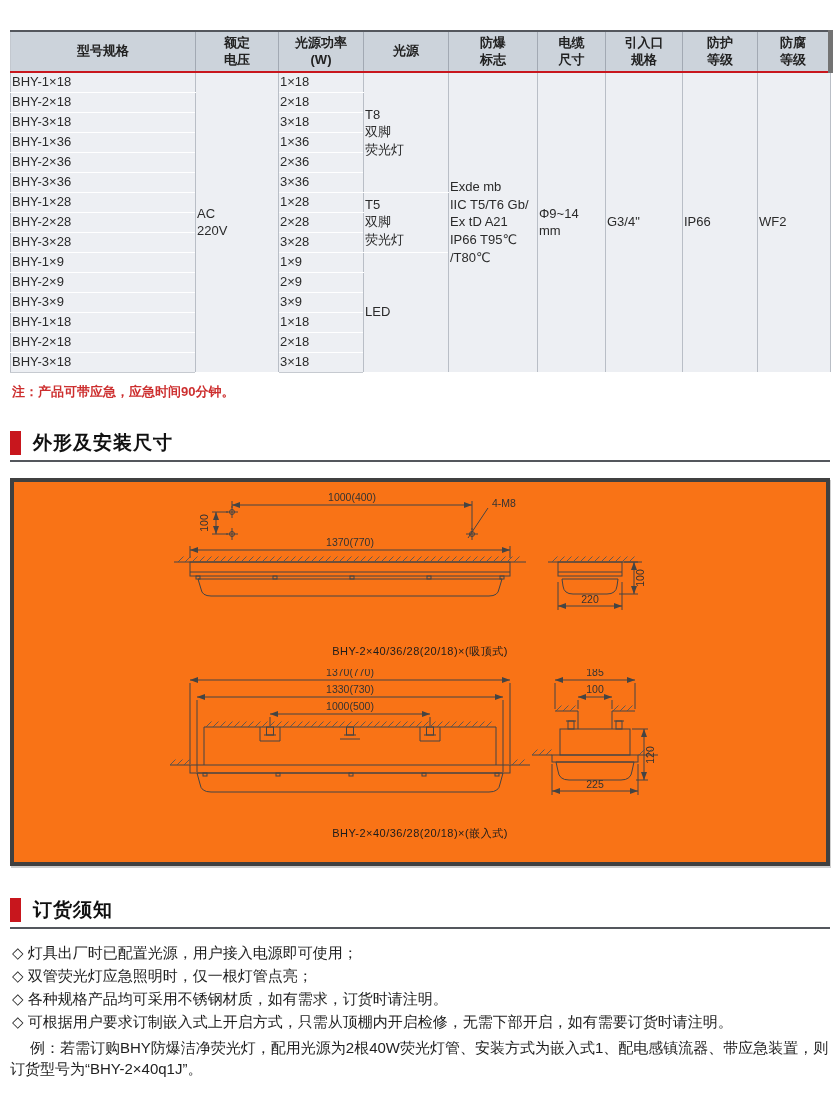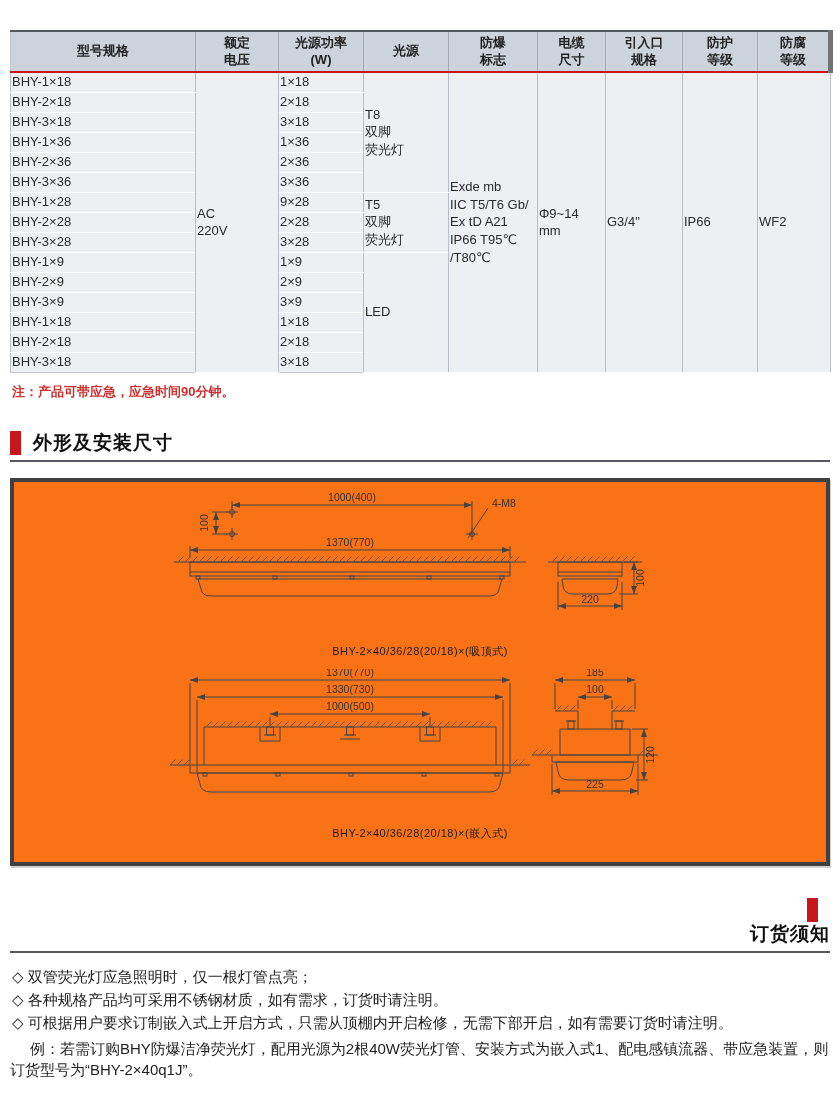--- a/index.html
+++ b/index.html
@@ -59,21 +59,21 @@
     display:flex;flex-direction:column;align-items:center;
     padding-top:10px;
   }
   .draw-block{display:flex;flex-direction:column;align-items:center;}
   .draw-caption{font-size:11px;color:#1c1c1c;margin-top:2px;letter-spacing:0.5px;}
   .gap{height:10px;}
 
   svg .dimtext{font-size:10.5px;fill:#333;}
   svg text{font-family:"Liberation Sans","DejaVu Sans",sans-serif;}
 
-  .sec3{margin-top:32px;flex-direction:column;}
+  .sec3{margin-top:32px;}
   .ordering{margin-top:16px;font-size:15px;color:#1e1e1e;}
   .ordering .item{margin:0 0 8px 2px;line-height:15px;}
   .ordering .example{margin:0;line-height:21px;text-indent:20px;}
 </style>
 </head>
 <body>
 
 <div class="page">
 
 
@@ -144,21 +144,21 @@
         <tr>
           <td>BHY-2×36</td>
           <td>2×36</td>
         </tr>
         <tr>
           <td>BHY-3×36</td>
           <td>3×36</td>
         </tr>
         <tr>
           <td>BHY-1×28</td>
-          <td>9×28</td>
+          <td>1×28</td>
           <td rowspan="3">T5
 双脚
 荧光灯</td>
         </tr>
         <tr>
           <td>BHY-2×28</td>
           <td>2×28</td>
         </tr>
         <tr>
           <td>BHY-3×28</td>
@@ -478,19 +478,20 @@
       <div class="draw-caption">BHY-2×40/36/28(20/18)×(嵌入式)</div>
     </div>
   </div>
 
   <div class="section-header sec3">
     <div class="accent-bar"></div>
     <div class="section-title">订货须知</div>
   </div>
 
   <div class="ordering">
+    <p class="item">◇ 灯具出厂时已配置光源，用户接入电源即可使用；</p>
     <p class="item">◇ 双管荧光灯应急照明时，仅一根灯管点亮；</p>
     <p class="item">◇ 各种规格产品均可采用不锈钢材质，如有需求，订货时请注明。</p>
     <p class="item">◇ 可根据用户要求订制嵌入式上开启方式，只需从顶棚内开启检修，无需下部开启，如有需要订货时请注明。</p>
     <p class="example">例：若需订购BHY防爆洁净荧光灯，配用光源为2根40W荧光灯管、安装方式为嵌入式1、配电感镇流器、带应急装置，则订货型号为“BHY-2×40q1J”。</p>
   </div>
 
 </div>
 
 </body></html>

